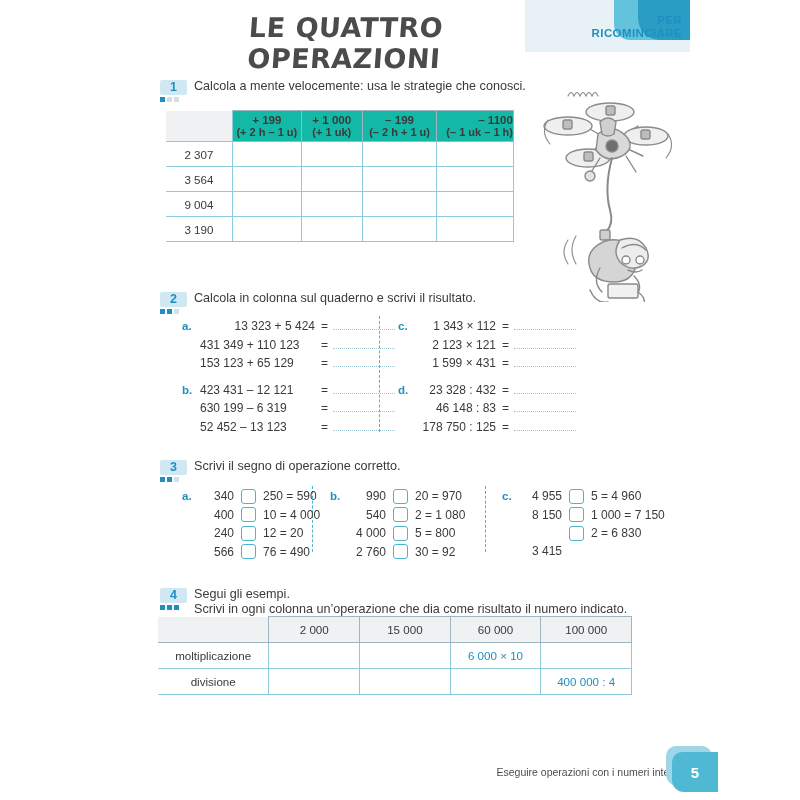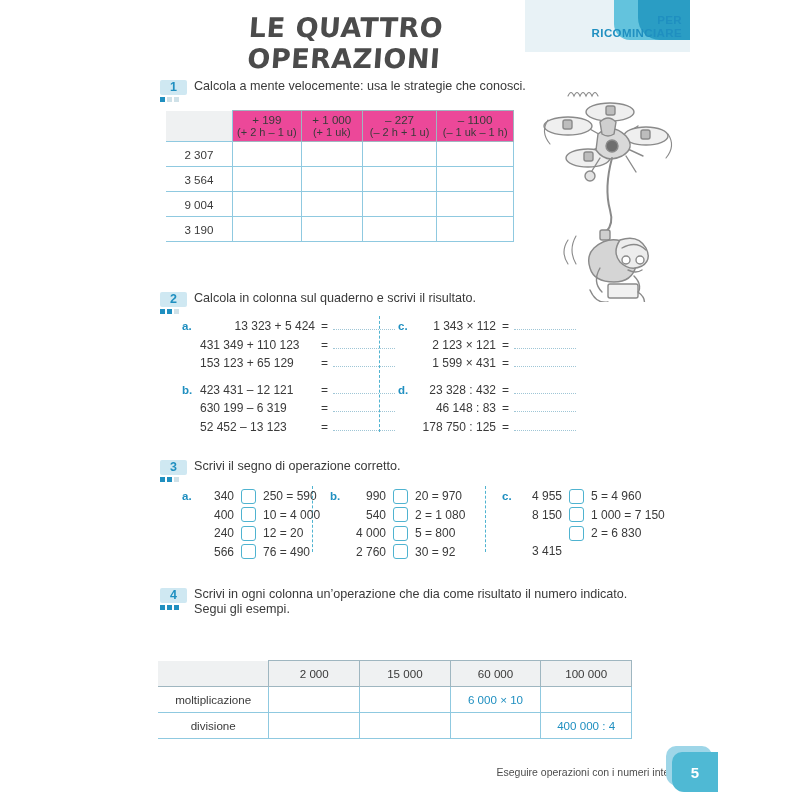--- a/index.html
+++ b/index.html
@@ -59,21 +59,21 @@
     font-size:12.6px;line-height:14.5px;color:#3a3a3a;white-space:nowrap;
   }
 
   
   table{border-collapse:collapse;position:absolute;}
   table td{
     border:1px solid #8fc9e0;
     font-size:11.6px;color:#3a3a3a;
     height:22px;
   }
-  .t1 td.hd{background:#ec4899;border-color:#9fb6c0;}
+  .t1 td.hd{background:#14b8a6;border-color:#9fb6c0;font-weight:bold;}
   .t1 td.corner{background:#eff1f2;}
   .t1 td.rowlab{text-align:center;border-left:none;border-right-color:#8fc9e0;}
   .t1 td.hd{text-align:center;line-height:13px;padding:2px 0;}
   .t1 .sub{font-size:11px;}
 
   .t4 td{height:23px;}
   .t4 td.hd{background:#eff1f2;border-color:#9fb6c0;text-align:center;}
   .t4 td.rowlab{text-align:center;background:#fff;}
   .t4 td.val{text-align:center;color:#1f8fc0;}
 
@@ -210,24 +210,24 @@
       <td class="corner" style="width:66px;border-left:none;border-top:none;"></td>
       <td class="hd" style="width:70px;">
         <div>+ 199</div>
         <div class="sub">(+ 2 h – 1 u)</div>
       </td>
       <td class="hd" style="width:62px;">
         <div>+ 1 000</div>
         <div class="sub">(+ 1 uk)</div>
       </td>
       <td class="hd" style="width:76px;">
-        <div>– 227</div>
+        <div>– 199</div>
         <div class="sub">(– 2 h + 1 u)</div>
       </td>
-      <td class="hd" style="width:78px;">
+      <td class="hd" style="width:78px;text-align:right;">
         <div>– 1100</div>
         <div class="sub">(– 1 uk – 1 h)</div>
       </td>
     </tr>
     <tr>
       <td class="rowlab">2 307</td>
       <td></td>
       <td></td>
       <td></td>
       <td></td>
@@ -451,26 +451,26 @@
   <div class="ex" style="left:160px;top:588px;">
     <div class="num-badge">
       <span>4</span>
     </div>
     <div class="dots">
       <i></i>
       <i></i>
       <i></i>
     </div>
     <div class="ex-text">
+      <div>Segui gli esempi.</div>
       <div>Scrivi in ogni colonna un’operazione che dia come risultato il numero indicato.</div>
-      <div>Segui gli esempi.</div>
-    </div>
-  </div>
-
-  <table class="t4" style="left:158px;top:660px;width:474px;">
+    </div>
+  </div>
+
+  <table class="t4" style="left:158px;top:616px;width:474px;">
     <tbody>
         <tr>
       <td class="hd" style="width:110px;border-left:none;border-top:none;background:#eff1f2;"></td>
       <td class="hd" style="width:91px;">2 000</td>
       <td class="hd" style="width:91px;">15 000</td>
       <td class="hd" style="width:91px;">60 000</td>
       <td class="hd" style="width:91px;">100 000</td>
     </tr>
     <tr>
       <td class="rowlab" style="border-left:none;">moltiplicazione</td>

